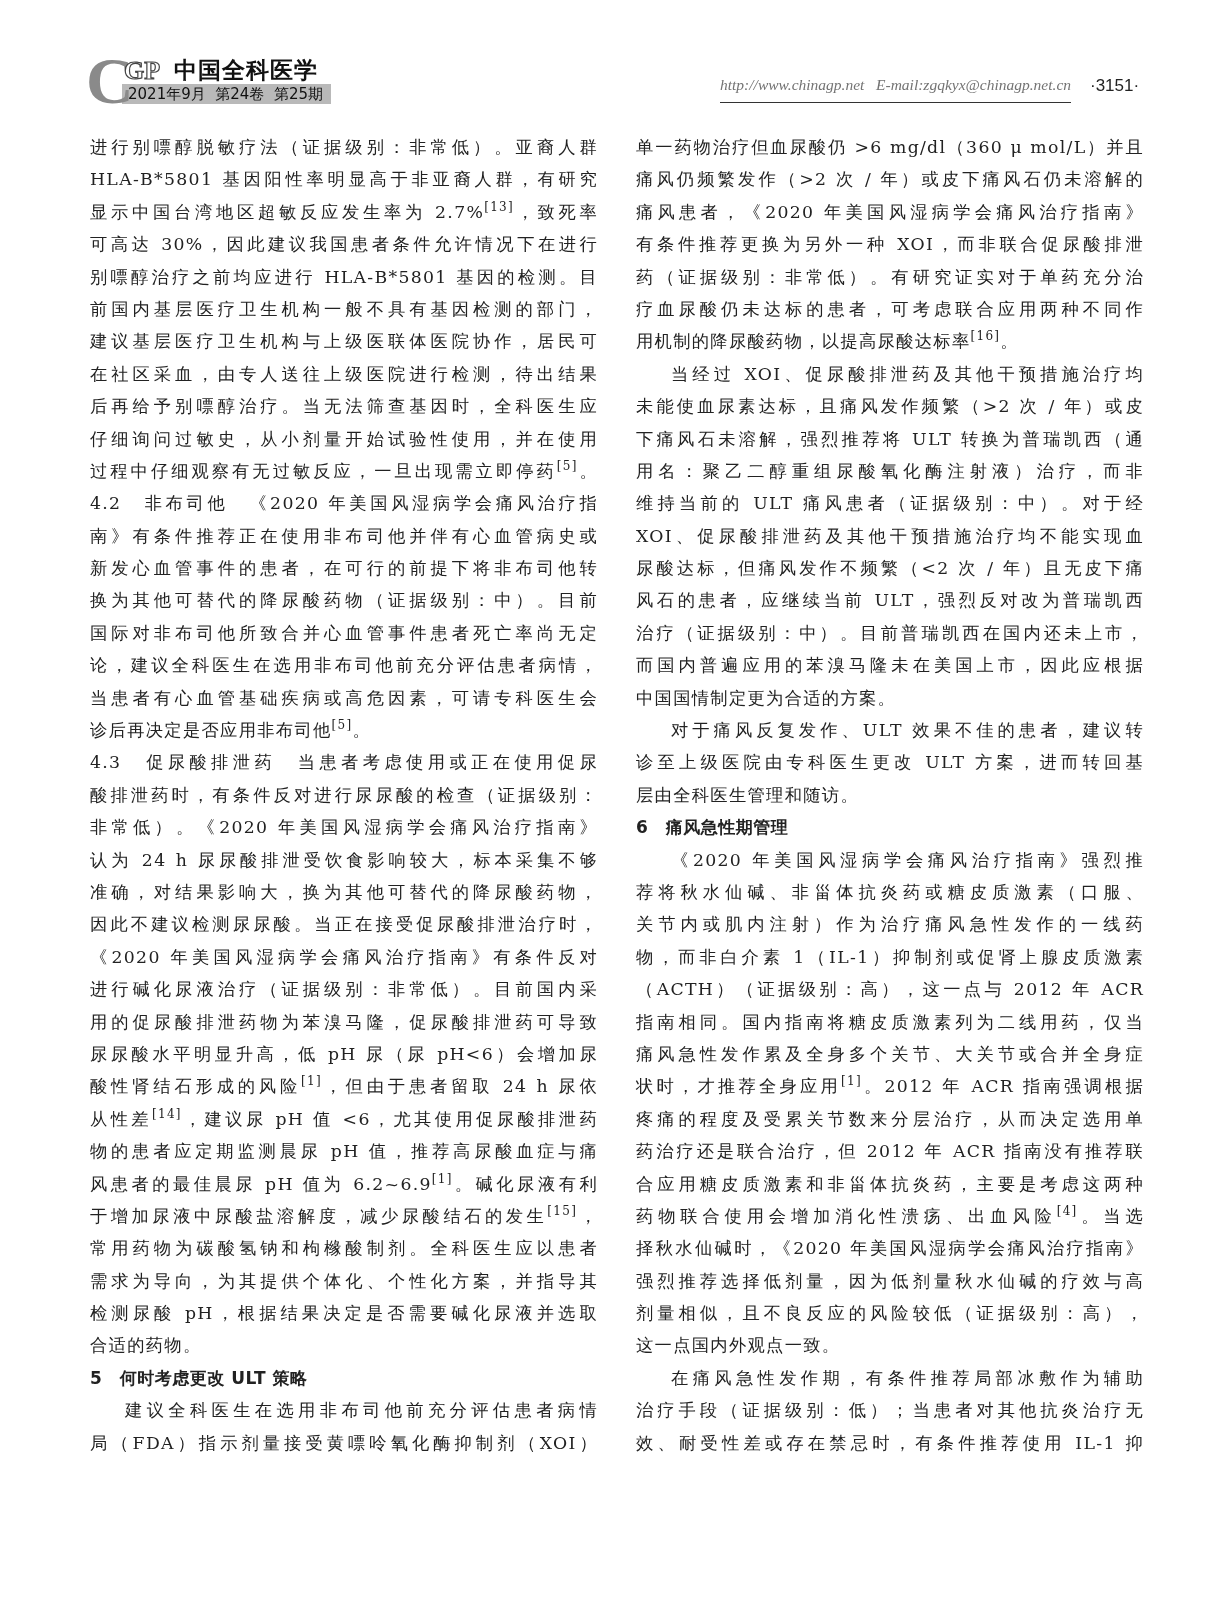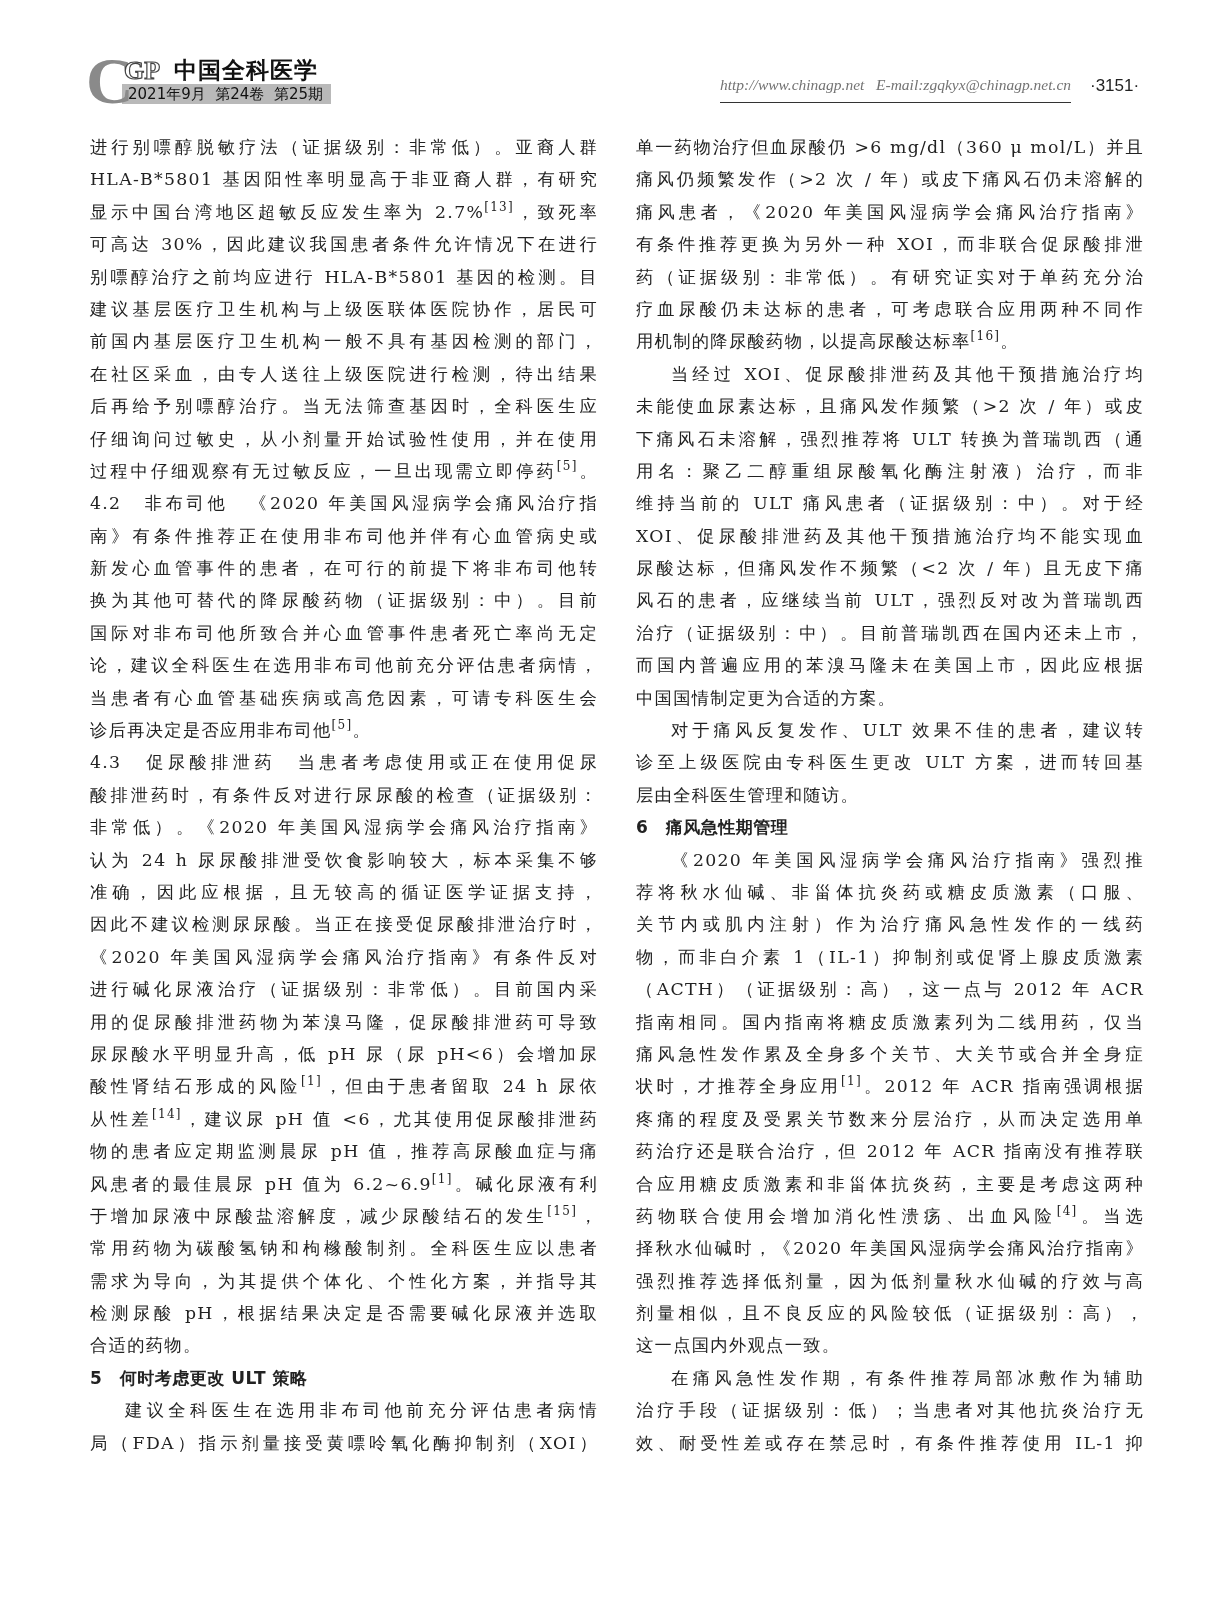--- a/index.html
+++ b/index.html
@@ -42,39 +42,39 @@
   <div class="running">http://www.chinagp.net   E-mail:zgqkyx@chinagp.net.cn</div>
   <div class="pageno">·3151·</div>
 </div>
 
 <div class="col left" id="leftcol">
     <div class="line"><span>进行别嘌醇脱敏疗法（证据级别：非常低）。亚裔人群</span></div>
     <div class="line"><span>HLA-B*5801 基因阳性率明显高于非亚裔人群，有研究</span></div>
     <div class="line"><span>显示中国台湾地区超敏反应发生率为 2.7%</span><sup>[13]</sup><span>，致死率</span></div>
     <div class="line"><span>可高达 30%，因此建议我国患者条件允许情况下在进行</span></div>
     <div class="line"><span>别嘌醇治疗之前均应进行 HLA-B*5801 基因的检测。目</span></div>
+    <div class="line"><span>前国内基层医疗卫生机构一般不具有基因检测的部门，</span></div>
     <div class="line"><span>建议基层医疗卫生机构与上级医联体医院协作，居民可</span></div>
-    <div class="line"><span>前国内基层医疗卫生机构一般不具有基因检测的部门，</span></div>
     <div class="line"><span>在社区采血，由专人送往上级医院进行检测，待出结果</span></div>
     <div class="line"><span>后再给予别嘌醇治疗。当无法筛查基因时，全科医生应</span></div>
     <div class="line"><span>仔细询问过敏史，从小剂量开始试验性使用，并在使用</span></div>
     <div class="line"><span>过程中仔细观察有无过敏反应，一旦出现需立即停药</span><sup>[5]</sup><span>。</span></div>
     <div class="line"><span>4.2　非布司他　《2020 年美国风湿病学会痛风治疗指</span></div>
     <div class="line"><span>南》有条件推荐正在使用非布司他并伴有心血管病史或</span></div>
     <div class="line"><span>新发心血管事件的患者，在可行的前提下将非布司他转</span></div>
     <div class="line"><span>换为其他可替代的降尿酸药物（证据级别：中）。目前</span></div>
     <div class="line"><span>国际对非布司他所致合并心血管事件患者死亡率尚无定</span></div>
     <div class="line"><span>论，建议全科医生在选用非布司他前充分评估患者病情，</span></div>
     <div class="line"><span>当患者有心血管基础疾病或高危因素，可请专科医生会</span></div>
     <div class="line last"><span>诊后再决定是否应用非布司他</span><sup>[5]</sup><span>。</span></div>
     <div class="line"><span>4.3　促尿酸排泄药　当患者考虑使用或正在使用促尿</span></div>
     <div class="line"><span>酸排泄药时，有条件反对进行尿尿酸的检查（证据级别：</span></div>
     <div class="line"><span>非常低）。《2020 年美国风湿病学会痛风治疗指南》</span></div>
     <div class="line"><span>认为 24 h 尿尿酸排泄受饮食影响较大，标本采集不够</span></div>
-    <div class="line"><span>准确，因此应根据，且无较高的循证医学证据支持，</span></div>
+    <div class="line"><span>准确，对结果影响大，换为其他可替代的降尿酸药物，</span></div>
     <div class="line"><span>因此不建议检测尿尿酸。当正在接受促尿酸排泄治疗时，</span></div>
     <div class="line"><span>《2020 年美国风湿病学会痛风治疗指南》有条件反对</span></div>
     <div class="line"><span>进行碱化尿液治疗（证据级别：非常低）。目前国内采</span></div>
     <div class="line"><span>用的促尿酸排泄药物为苯溴马隆，促尿酸排泄药可导致</span></div>
     <div class="line"><span>尿尿酸水平明显升高，低 pH 尿（尿 pH&lt;6）会增加尿</span></div>
     <div class="line"><span>酸性肾结石形成的风险</span><sup>[1]</sup><span>，但由于患者留取 24 h 尿依</span></div>
     <div class="line"><span>从性差</span><sup>[14]</sup><span>，建议尿 pH 值 &lt;6，尤其使用促尿酸排泄药</span></div>
     <div class="line"><span>物的患者应定期监测晨尿 pH 值，推荐高尿酸血症与痛</span></div>
     <div class="line"><span>风患者的最佳晨尿 pH 值为 6.2~6.9</span><sup>[1]</sup><span>。碱化尿液有利</span></div>
     <div class="line"><span>于增加尿液中尿酸盐溶解度，减少尿酸结石的发生</span><sup>[15]</sup><span>，</span></div>

